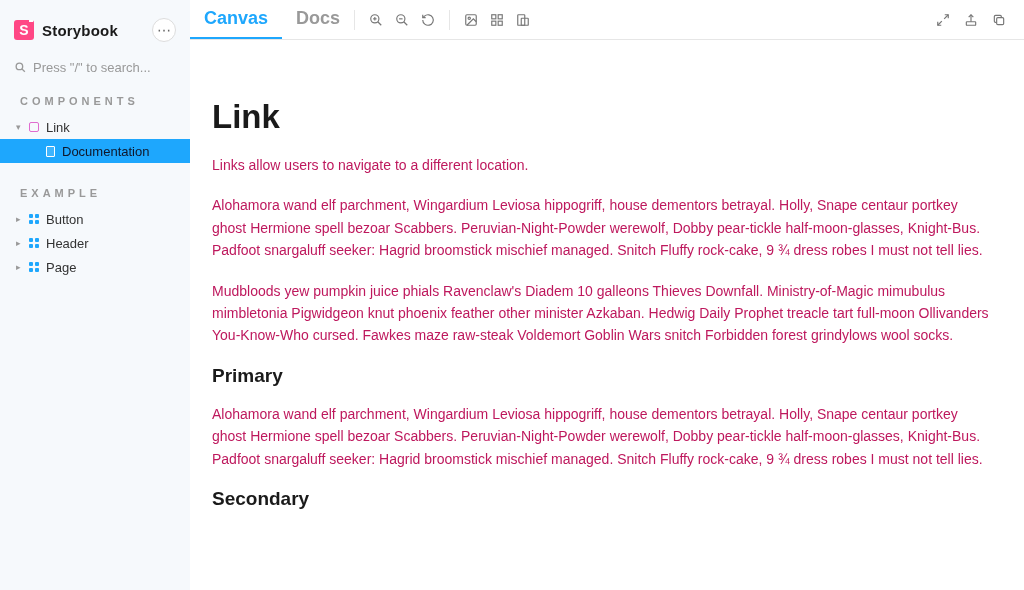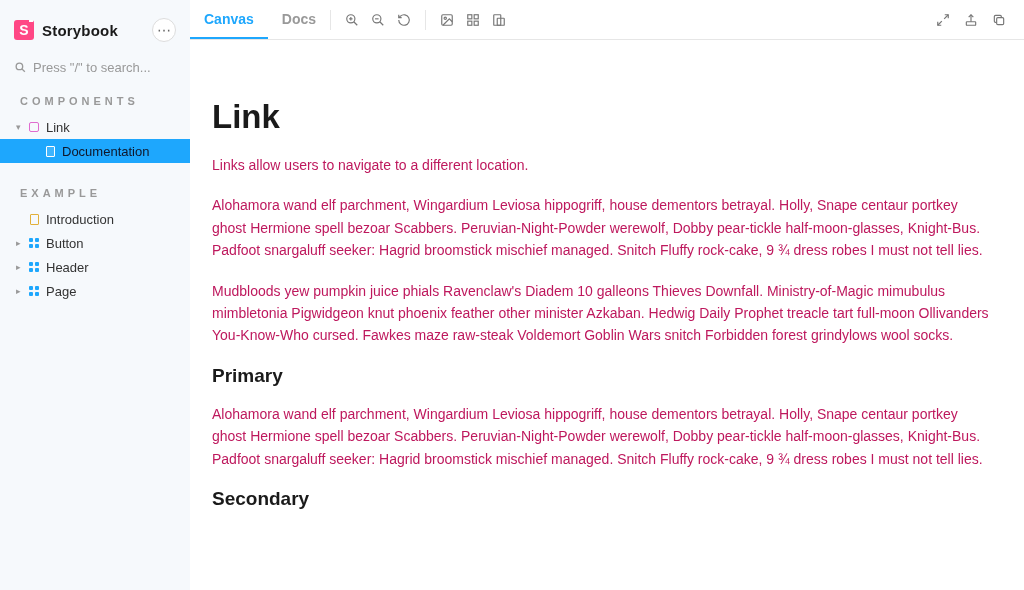--- a/index.html
+++ b/index.html
@@ -136,21 +136,21 @@
     display: flex;
     align-items: stretch;
     padding: 0 12px 0 0;
     background: #fff;
   }
   .tabs { display: flex; align-items: stretch; }
   .tab {
     display: flex;
     align-items: center;
     padding: 0 14px;
-    font-size: 14px;
+    font-size: 18px;
     font-weight: 700;
     color: #999;
     border-bottom: 2px solid transparent;
     cursor: pointer;
   }
   .tab.active {
     color: #1ea7fd;
     border-bottom-color: #1ea7fd;
   }
   .tb-group { display:flex; align-items:center; gap:12px; padding:0 14px; }
@@ -211,27 +211,20 @@
       <span class="caret"></span>
       <span class="icon">
           <span class="icon-doc"></span>
         </span>
       <span>Documentation</span>
     </div>
   </div>
 
   <div class="section-label">EXAMPLE</div>
   <div class="tree">
-    <div class="tree-row depth-0">
-      <span class="caret"></span>
-      <span class="icon">
-          <span class="icon-docyellow"></span>
-        </span>
-      <span>Introduction</span>
-    </div>
     <div class="tree-row depth-0">
       <span class="caret">▸</span>
       <span class="icon">
           <span class="icon-grid">
             <span></span>
             <span></span>
             <span></span>
             <span></span>
           </span>
         </span>

